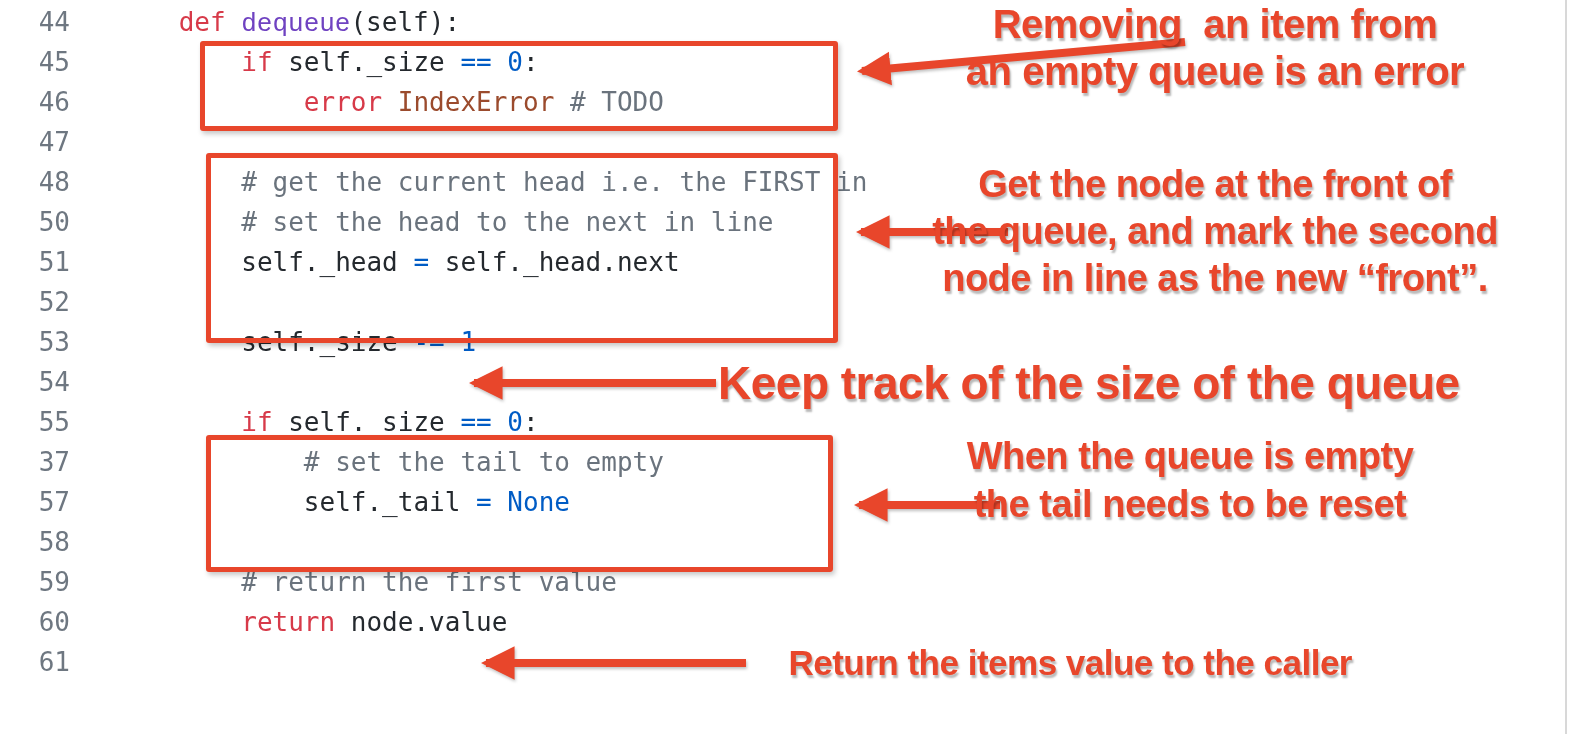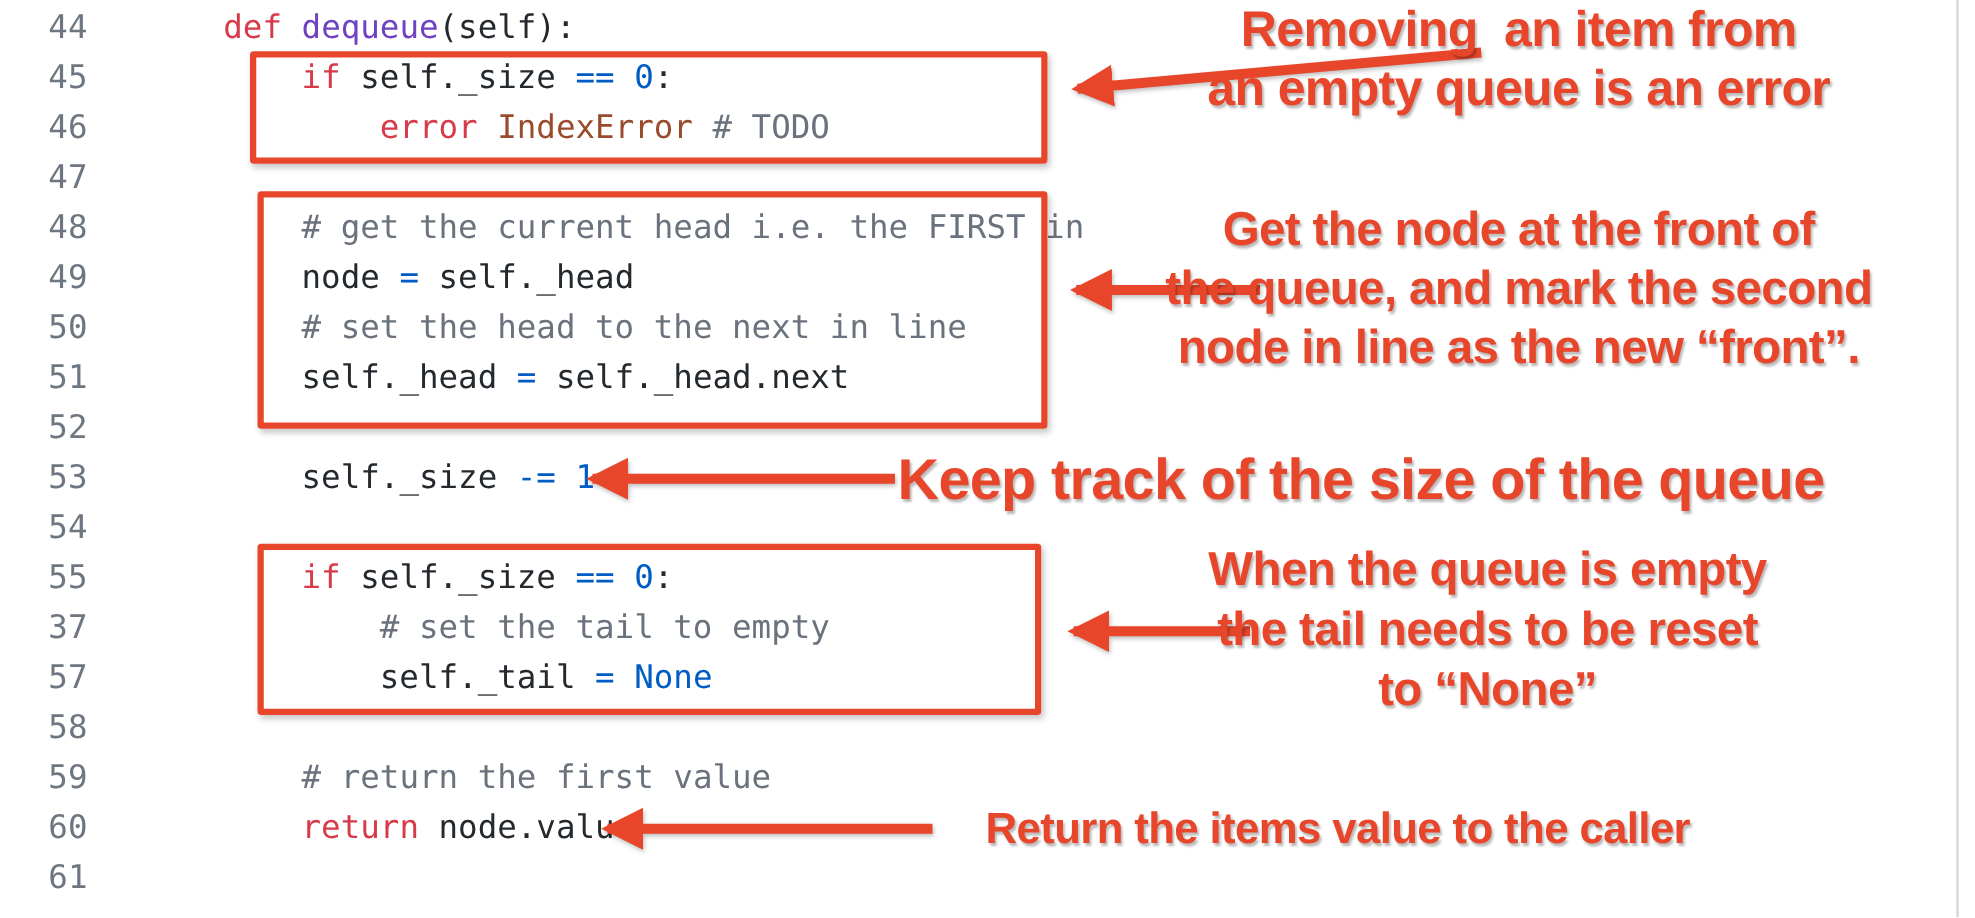--- a/index.html
+++ b/index.html
@@ -15,21 +15,21 @@
   }
   
   .code-area{
     position:absolute; left:0; top:2px; width:900px;
     font-family:"DejaVu Sans Mono","Liberation Mono",monospace;
     font-size:26px;
   }
   .code-line{display:flex; height:40px; line-height:40px; white-space:pre;}
   .gutter{width:70px; text-align:right; color:var(--c-ln); flex:0 0 70px;}
   .code-text{padding-left:46px; color:var(--c-tx);}
-  .tok-kw{color:var(--c-kw);} .tok-fn{color:var(--c-fn);}
+  .tok-kw{color:var(--c-kw);} .tok-fn{color:var(--c-fn);font-family:Liberation Mono, monospace;}
   .tok-op{color:var(--c-op);} .tok-num{color:var(--c-num);}
   .tok-cm{color:var(--c-cm);} .tok-ty{color:var(--c-ty);}
   .tok-tx{color:var(--c-tx);}
   
   .hl-box{
     position:absolute; border:5px solid var(--accent); border-radius:3px;
     box-shadow:2px 3px 5px rgba(0,0,0,.22);
   }
   #box-empty-check{left:200px; top:41px;  width:638px; height:90px;}
   #box-get-head  {left:206px; top:153px; width:632px; height:190px;}
@@ -58,21 +58,20 @@
 <body>
 
 <div class="screen">
 
   <div class="code-area" id="code-lines">
       <div class="code-line"><span class="gutter">44</span><span class="code-text"><span class="tok-tx">    </span><span class="tok-kw">def</span><span class="tok-tx"> </span><span class="tok-fn">dequeue</span><span class="tok-tx">(self):</span></span></div>
       <div class="code-line"><span class="gutter">45</span><span class="code-text"><span class="tok-tx">        </span><span class="tok-kw">if</span><span class="tok-tx"> self._size </span><span class="tok-op">==</span><span class="tok-tx"> </span><span class="tok-num">0</span><span class="tok-tx">:</span></span></div>
       <div class="code-line"><span class="gutter">46</span><span class="code-text"><span class="tok-tx">            </span><span class="tok-kw">error</span><span class="tok-tx"> </span><span class="tok-ty">IndexError</span><span class="tok-tx"> </span><span class="tok-cm"># TODO</span></span></div>
       <div class="code-line"><span class="gutter">47</span><span class="code-text"></span></div>
       <div class="code-line"><span class="gutter">48</span><span class="code-text"><span class="tok-tx">        </span><span class="tok-cm"># get the current head i.e. the FIRST in</span></span></div>
-      <div class="code-line"><span class="gutter">49</span><span class="code-text"><span class="tok-tx">        </span><span class="tok-tx">node </span><span class="tok-op">=</span><span class="tok-tx"> self._head</span></span></div>
       <div class="code-line"><span class="gutter">50</span><span class="code-text"><span class="tok-tx">        </span><span class="tok-cm"># set the head to the next in line</span></span></div>
       <div class="code-line"><span class="gutter">51</span><span class="code-text"><span class="tok-tx">        </span><span class="tok-tx">self._head </span><span class="tok-op">=</span><span class="tok-tx"> self._head.next</span></span></div>
       <div class="code-line"><span class="gutter">52</span><span class="code-text"></span></div>
       <div class="code-line"><span class="gutter">53</span><span class="code-text"><span class="tok-tx">        </span><span class="tok-tx">self._size </span><span class="tok-op">-=</span><span class="tok-tx"> </span><span class="tok-num">1</span></span></div>
       <div class="code-line"><span class="gutter">54</span><span class="code-text"></span></div>
       <div class="code-line"><span class="gutter">55</span><span class="code-text"><span class="tok-tx">        </span><span class="tok-kw">if</span><span class="tok-tx"> self._size </span><span class="tok-op">==</span><span class="tok-tx"> </span><span class="tok-num">0</span><span class="tok-tx">:</span></span></div>
       <div class="code-line"><span class="gutter">37</span><span class="code-text"><span class="tok-tx">            </span><span class="tok-cm"># set the tail to empty</span></span></div>
       <div class="code-line"><span class="gutter">57</span><span class="code-text"><span class="tok-tx">            </span><span class="tok-tx">self._tail </span><span class="tok-op">=</span><span class="tok-tx"> </span><span class="tok-num">None</span></span></div>
       <div class="code-line"><span class="gutter">58</span><span class="code-text"></span></div>
       <div class="code-line"><span class="gutter">59</span><span class="code-text"><span class="tok-tx">        </span><span class="tok-cm"># return the first value</span></span></div>
@@ -108,21 +107,20 @@
     <div class="ann-line">node in line as the new “front”.</div>
   </div>
 
   <div class="annotation" id="ann-size-track">
     <div class="ann-line">Keep track of the size of the queue</div>
   </div>
 
   <div class="annotation" id="ann-tail-reset">
     <div class="ann-line">When the queue is empty</div>
     <div class="ann-line">the tail needs to be reset</div>
-    <div class="ann-line">to “None”</div>
   </div>
 
   <div class="annotation" id="ann-return-value">
     <div class="ann-line">Return the items value to the caller</div>
   </div>
 
   <div class="edge-line"></div>
 </div>
 
 </body></html>

